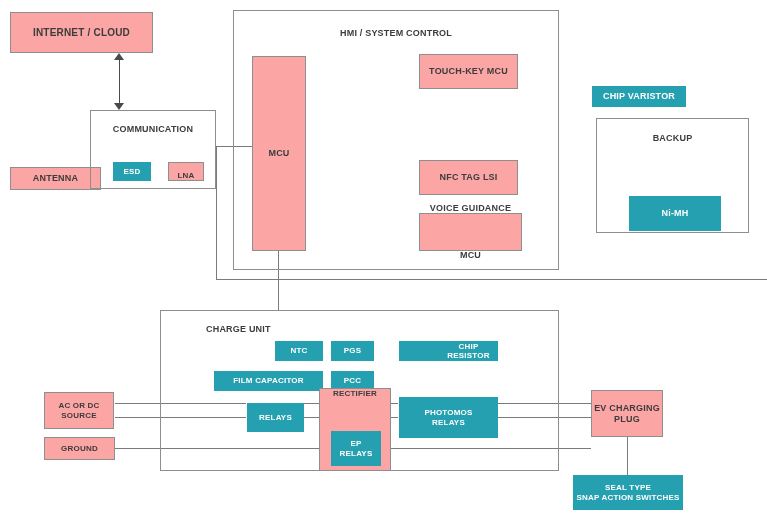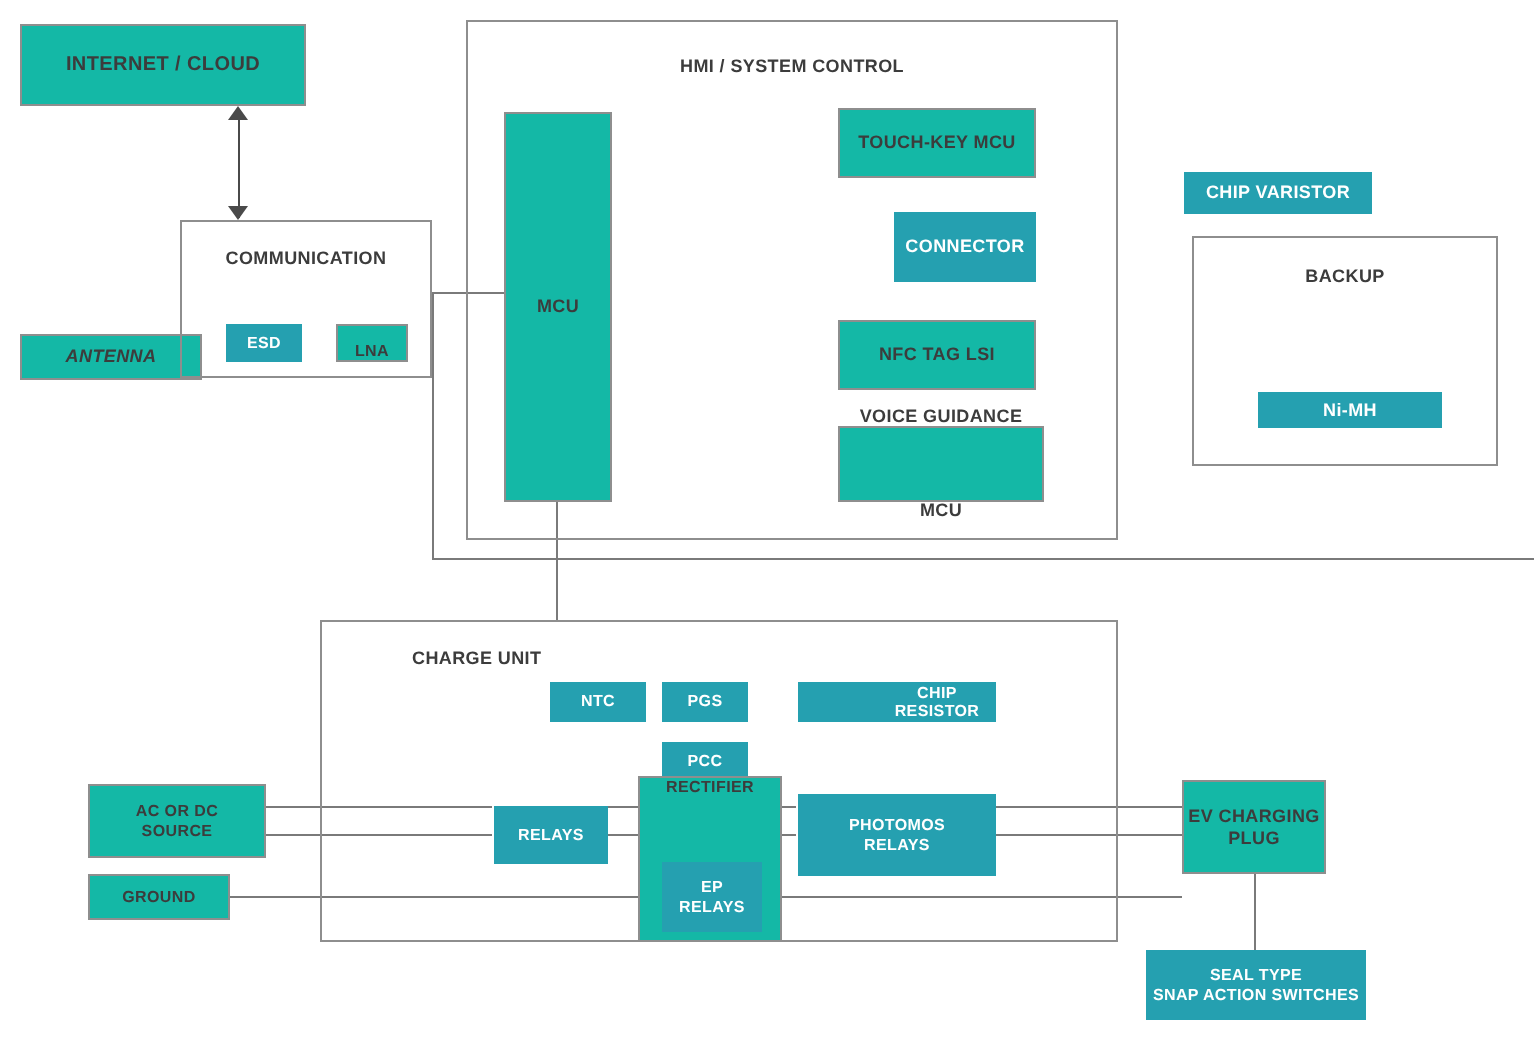--- a/index.html
+++ b/index.html
@@ -24,21 +24,21 @@
     box-sizing: border-box;
     display: flex;
     align-items: center;
     justify-content: center;
     text-align: center;
     line-height: 1.18;
     letter-spacing: 0.2px;
   }
   
   .box {
-    background: #14b8a6;
+    background: #fca5a5;
     border: 1px solid #8e8e8e;
     color: #3c3c3c;
     font-weight: bold;
   }
   
   .chip {
     background: #25a0b0;
     border: 1px solid #25a0b0;
     color: #ffffff;
     font-weight: bold;
@@ -113,21 +113,21 @@
 
   <div class="line hline" style="left:115px; top:448px; width:204px;"></div>
   <div class="line hline" style="left:390px; top:448px; width:201px;"></div>
 
   <div class="line vline" style="left:627px; top:437px; height:38px;"></div>
 
   <div class="node box fs10" style="left:10px; top:12px; width:143px; height:41px;">
     <span>INTERNET / CLOUD</span>
   </div>
 
-  <div class="node box fs9" style="left:10px; top:167px; width:91px; height:23px;font-style:italic;">
+  <div class="node box fs9" style="left:10px; top:167px; width:91px; height:23px;">
     <span>ANTENNA</span>
   </div>
 
   <div class="node group" style="left:90px; top:110px; width:126px; height:79px;">
     <div class="group-label fs9" style="left:0; right:0; top:13px; text-align:center;">COMMUNICATION</div>
     <div class="node chip fs8" style="left:22px; top:51px; width:38px; height:19px;">
       <span>ESD</span>
     </div>
     <div class="node box fs8" style="left:77px; top:51px; width:36px; height:19px;align-items:flex-end;">
       <span>LNA</span>
@@ -138,58 +138,58 @@
     <div class="group-label fs9" style="left:0; right:0; top:17px; text-align:center;">HMI / SYSTEM CONTROL</div>
 
     <div class="node box fs9" style="left:18px; top:45px; width:54px; height:195px;">
       <span>MCU</span>
     </div>
 
     <div class="node box fs9" style="left:185px; top:43px; width:99px; height:35px;">
       <span>TOUCH-KEY MCU</span>
     </div>
 
-    <div class="node chip fs9" style="left:213px; top:95px; width:71px; height:35px;">
-      <span>CONNECTOR</span>
-    </div>
 
     <div class="node box fs9" style="left:185px; top:149px; width:99px; height:35px;">
       <span>NFC TAG LSI</span>
     </div>
 
     <div class="node box fs9" style="left:185px; top:202px; width:103px; height:38px; flex-direction:column;gap:36px;">
       <span>VOICE GUIDANCE</span>
       <span>MCU</span>
     </div>
   </div>
 
   <div class="node chip fs9" style="left:592px; top:86px; width:94px; height:21px;">
     <span>CHIP VARISTOR</span>
   </div>
 
   <div class="node group" style="left:596px; top:118px; width:153px; height:115px;">
     <div class="group-label fs9" style="left:0; right:0; top:14px; text-align:center;">BACKUP</div>
-    <div class="node chip fs9" style="left:32px; top:77px; width:92px; height:18px;">
+    <div class="node chip fs9" style="left:32px; top:77px; width:92px; height:35px;">
       <span>Ni-MH</span>
     </div>
   </div>
 
   <div class="node group" style="left:160px; top:310px; width:399px; height:161px;">
     <div class="group-label fs9" style="left:45px; top:13px;">CHARGE UNIT</div>
 
     <div class="node chip fs8" style="left:114px; top:30px; width:48px; height:20px;">
       <span>NTC</span>
     </div>
     <div class="node chip fs8" style="left:170px; top:30px; width:43px; height:20px;">
       <span>PGS</span>
     </div>
     <div class="node chip fs8" style="left:238px; top:30px; width:99px; height:20px;padding-left:40px;">
       <span>CHIP RESISTOR</span>
     </div>
 
+    <div class="node chip fs8" style="left:53px; top:60px; width:109px; height:20px;">
+      <span>FILM CAPACITOR</span>
+    </div>
     <div class="node chip fs8" style="left:170px; top:60px; width:43px; height:20px;">
       <span>PCC</span>
     </div>
 
     <div class="node chip fs8" style="left:86px; top:92px; width:57px; height:29px;">
       <span>RELAYS</span>
     </div>
 
     <div class="node box" style="left:158px; top:77px; width:72px; height:83px; display:block;">
       <div class="group-label fs8" style="left:0; right:0; top:10px; text-align:center;">RECTIFIER</div>
@@ -198,21 +198,21 @@
         <span>RELAYS</span>
       </div>
     </div>
 
     <div class="node chip fs8" style="left:238px; top:86px; width:99px; height:41px; flex-direction:column;">
       <span>PHOTOMOS</span>
       <span>RELAYS</span>
     </div>
   </div>
 
-  <div class="node box fs8" style="left:44px; top:392px; width:89px; height:37px; flex-direction:column;">
+  <div class="node box fs8" style="left:44px; top:392px; width:70px; height:37px; flex-direction:column;">
     <span>AC OR DC</span>
     <span>SOURCE</span>
   </div>
 
   <div class="node box fs8" style="left:44px; top:437px; width:71px; height:23px;">
     <span>GROUND</span>
   </div>
 
   <div class="node box fs9" style="left:591px; top:390px; width:72px; height:47px; flex-direction:column;">
     <span>EV CHARGING</span>

